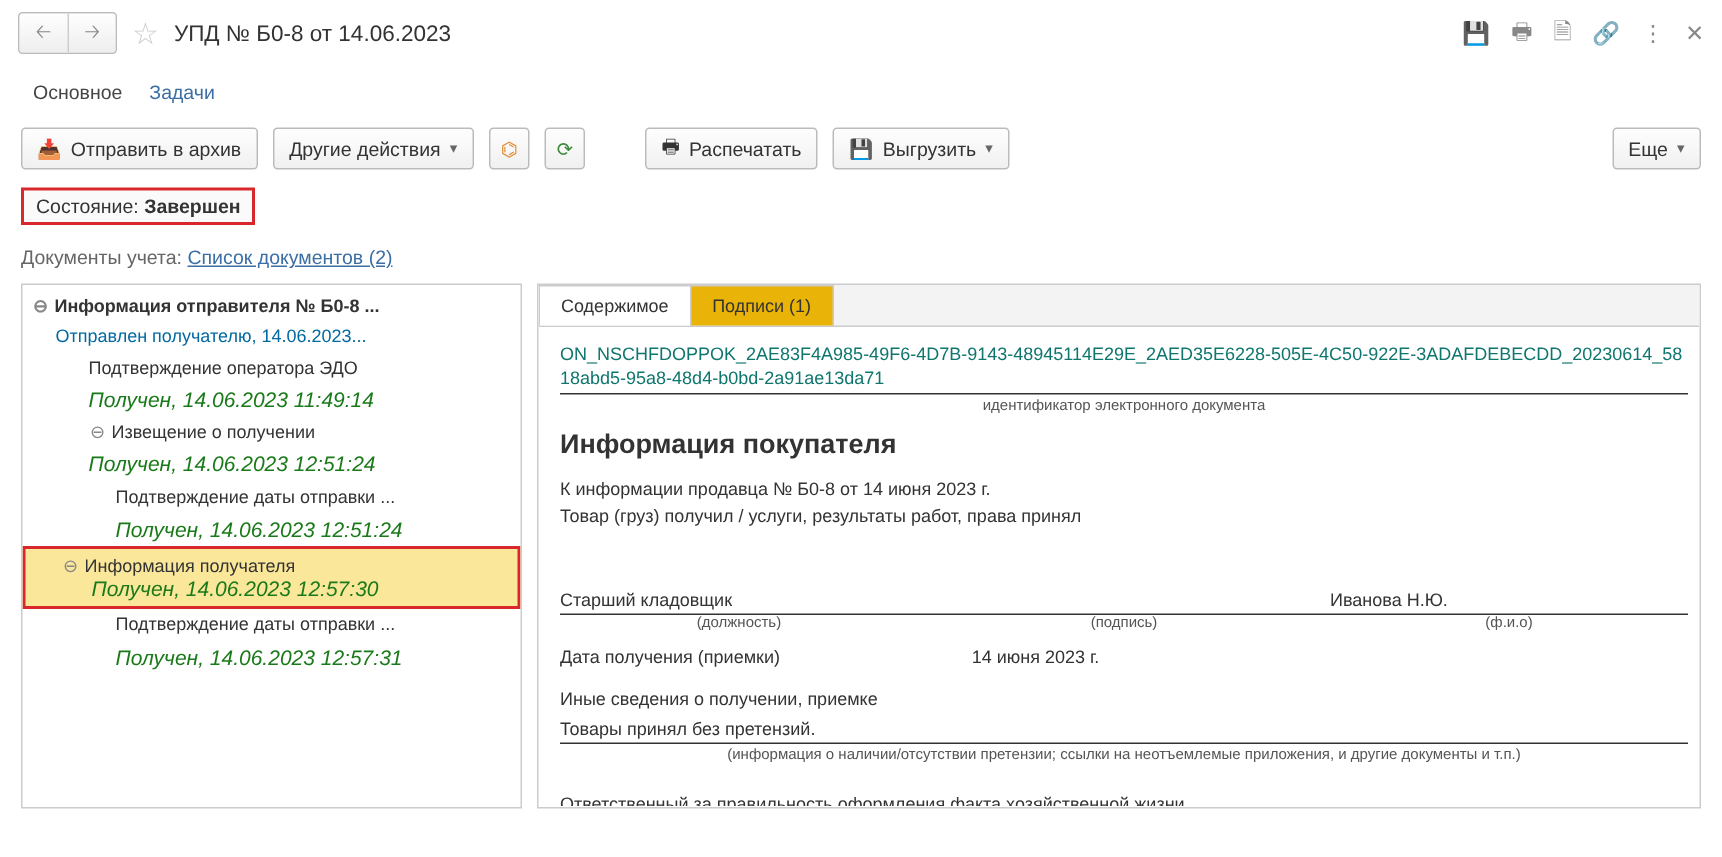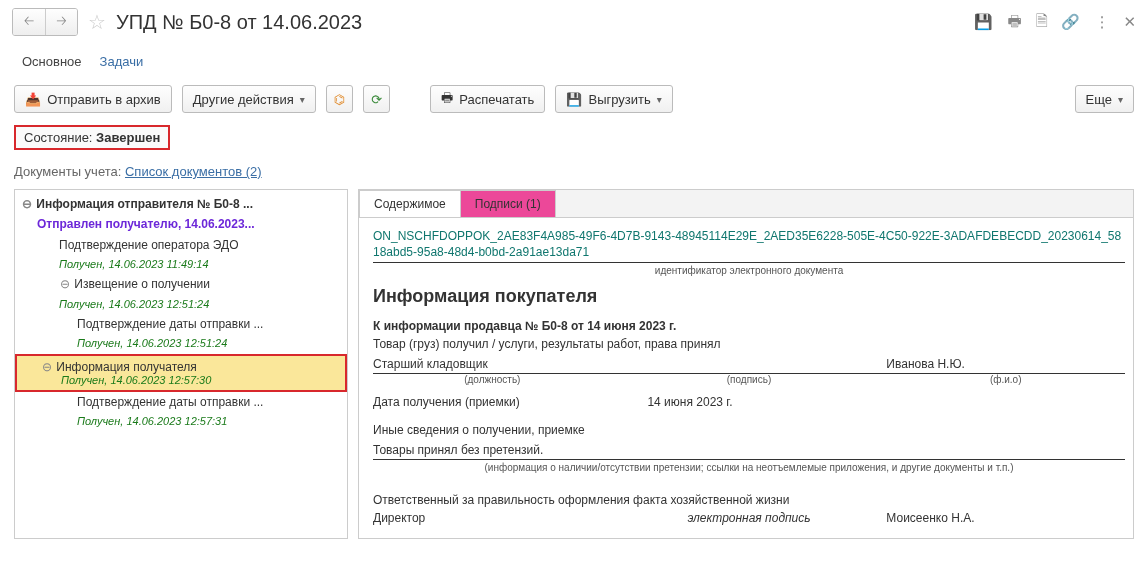--- a/index.html
+++ b/index.html
@@ -3,21 +3,21 @@
 <meta charset="utf-8">
 <style>
 * { box-sizing: border-box; margin: 0; padding: 0; }
 body { font-family: Arial, sans-serif; font-size: 13px; color: #333; background: #fff; width: 1148px; height: 571px; overflow: hidden; position: relative; }
 
 .header { display: flex; align-items: center; padding: 8px 12px; gap: 6px; }
 .nav-btns { display: flex; border: 1px solid #bbb; border-radius: 3px; overflow: hidden; }
 .nav-btn { width: 32px; height: 26px; display: flex; align-items: center; justify-content: center; background: linear-gradient(#fefefe,#eee); cursor: pointer; color: #888; }
 .nav-btn + .nav-btn { border-left: 1px solid #ccc; }
 .star { color: #ccc; font-size: 20px; margin: 0 4px; }
-.title { font-size: 20px; color: #333; flex: 1; }
+.title { font-size: 15px; color: #333; flex: 1; }
 .hdr-icons { display: flex; gap: 14px; align-items: center; color: #888; font-size: 15px; }
 .hdr-icons span { cursor: pointer; }
 
 .nav-tabs { display: flex; gap: 18px; padding: 10px 22px 8px; font-size: 13px; }
 .nav-tab { color: #3a6ea5; cursor: pointer; }
 .nav-tab.active { color: #444; font-weight: normal; }
 
 .toolbar { display: flex; gap: 10px; padding: 8px 14px; align-items: center; }
 .btn { height: 28px; border: 1px solid #bbb; border-radius: 3px; background: linear-gradient(#fefefe,#f0f0f0); display: inline-flex; align-items: center; gap: 6px; padding: 0 10px; cursor: pointer; font-size: 13px; color: #333; }
 .btn .ico { font-size: 13px; }
@@ -35,39 +35,39 @@
 .left-panel { width: 334px; border: 1px solid #ccc; overflow-y: hidden; background: #fff; }
 .right-panel { flex: 1; border: 1px solid #ccc; background: #fff; display: flex; flex-direction: column; overflow: hidden; }
 
 .tree { font-size: 12px; padding: 4px 0; }
 .tree-row { padding: 3px 8px 3px 8px; line-height: 1.2; }
 .tree-toggle { display: inline-block; width: 12px; text-align: center; color: #888; cursor: pointer; vertical-align: top; }
 .l0 { padding-left: 6px; font-weight: bold; color: #333; }
 .l1 { padding-left: 22px; }
 .l2 { padding-left: 44px; }
 .l3 { padding-left: 62px; }
-.sent { color: #6d28d9; font-weight: bold; }
-.rcvd { color: #1a7a1a; font-style: italic; font-size: 11px; }
+.sent { color: #0369a1; font-weight: normal; }
+.rcvd { color: #1a7a1a; font-style: italic; font-size: 14px; }
 .tree-hl { border: 2px solid #d8282c; background: #fae79a; margin: 0px; padding: 4px 8px; }
 .tree-hl .l1 { padding-left: 16px; }
 .tree-hl .l2 { padding-left: 36px; }
 
 .tabs-strip { display: flex; background: #f3f3f3; border-bottom: 1px solid #ccc; }
-.tab { padding: 6px 14px; border: 1px solid #ccc; border-bottom: none; margin-right: -1px; background: #ec4899; cursor: pointer; font-size: 12px; }
+.tab { padding: 6px 14px; border: 1px solid #ccc; border-bottom: none; margin-right: -1px; background: #eab308; cursor: pointer; font-size: 12px; }
 .tab.active { background: #fff; }
 
 .content { flex: 1; overflow: auto; position: relative; }
 .content-inner { padding: 10px 14px 14px; font-size: 12px; color: #333; min-width: 780px;}
 .docid { font-family: Arial; font-size: 12px; color: #0f766e; white-space: normal; line-height: 1.35; word-break: break-all; border-bottom: 1px solid #333; padding-bottom: 2px;}
 .smallcap { text-align: center; font-size: 10px; color: #555; margin-top: 2px; }
 .h2 { font-size: 18px; font-weight: bold; padding: 10px 0 8px; }
-.bold { font-weight: bold; }
+.bold { font-weight: normal; }
 .sub-row { margin: 4px 0; }
 .sig-row { display: flex; gap: 18px; align-items: flex-end; margin-top: 6px; border-bottom: 1px solid #333; }
-.sig-col { flex: 1; padding-bottom: 2px; }
+.sig-col { flex: 1; padding-bottom: 2px; margin-top: 36px; }
 .sig-cap-row { display:flex; gap: 18px; }
 .sig-cap { flex:1; text-align:center; font-size:10px; color:#555; }
 .sig-row2 { display:flex; gap:18px; margin-top:10px; }
 .sig-row2 .lbl { width: 160px; }
 .sig-row2 .val { flex:1; text-align:center; }
 .other { margin-top:14px; }
 .hr { border-bottom:1px solid #333; margin-top:2px; }
 .resp { margin-top:20px; }
 .resp-row { display:flex; gap:18px; align-items:flex-end; margin-top:4px; }
 .resp-col { flex:1; font-style: italic; text-align: center; }

